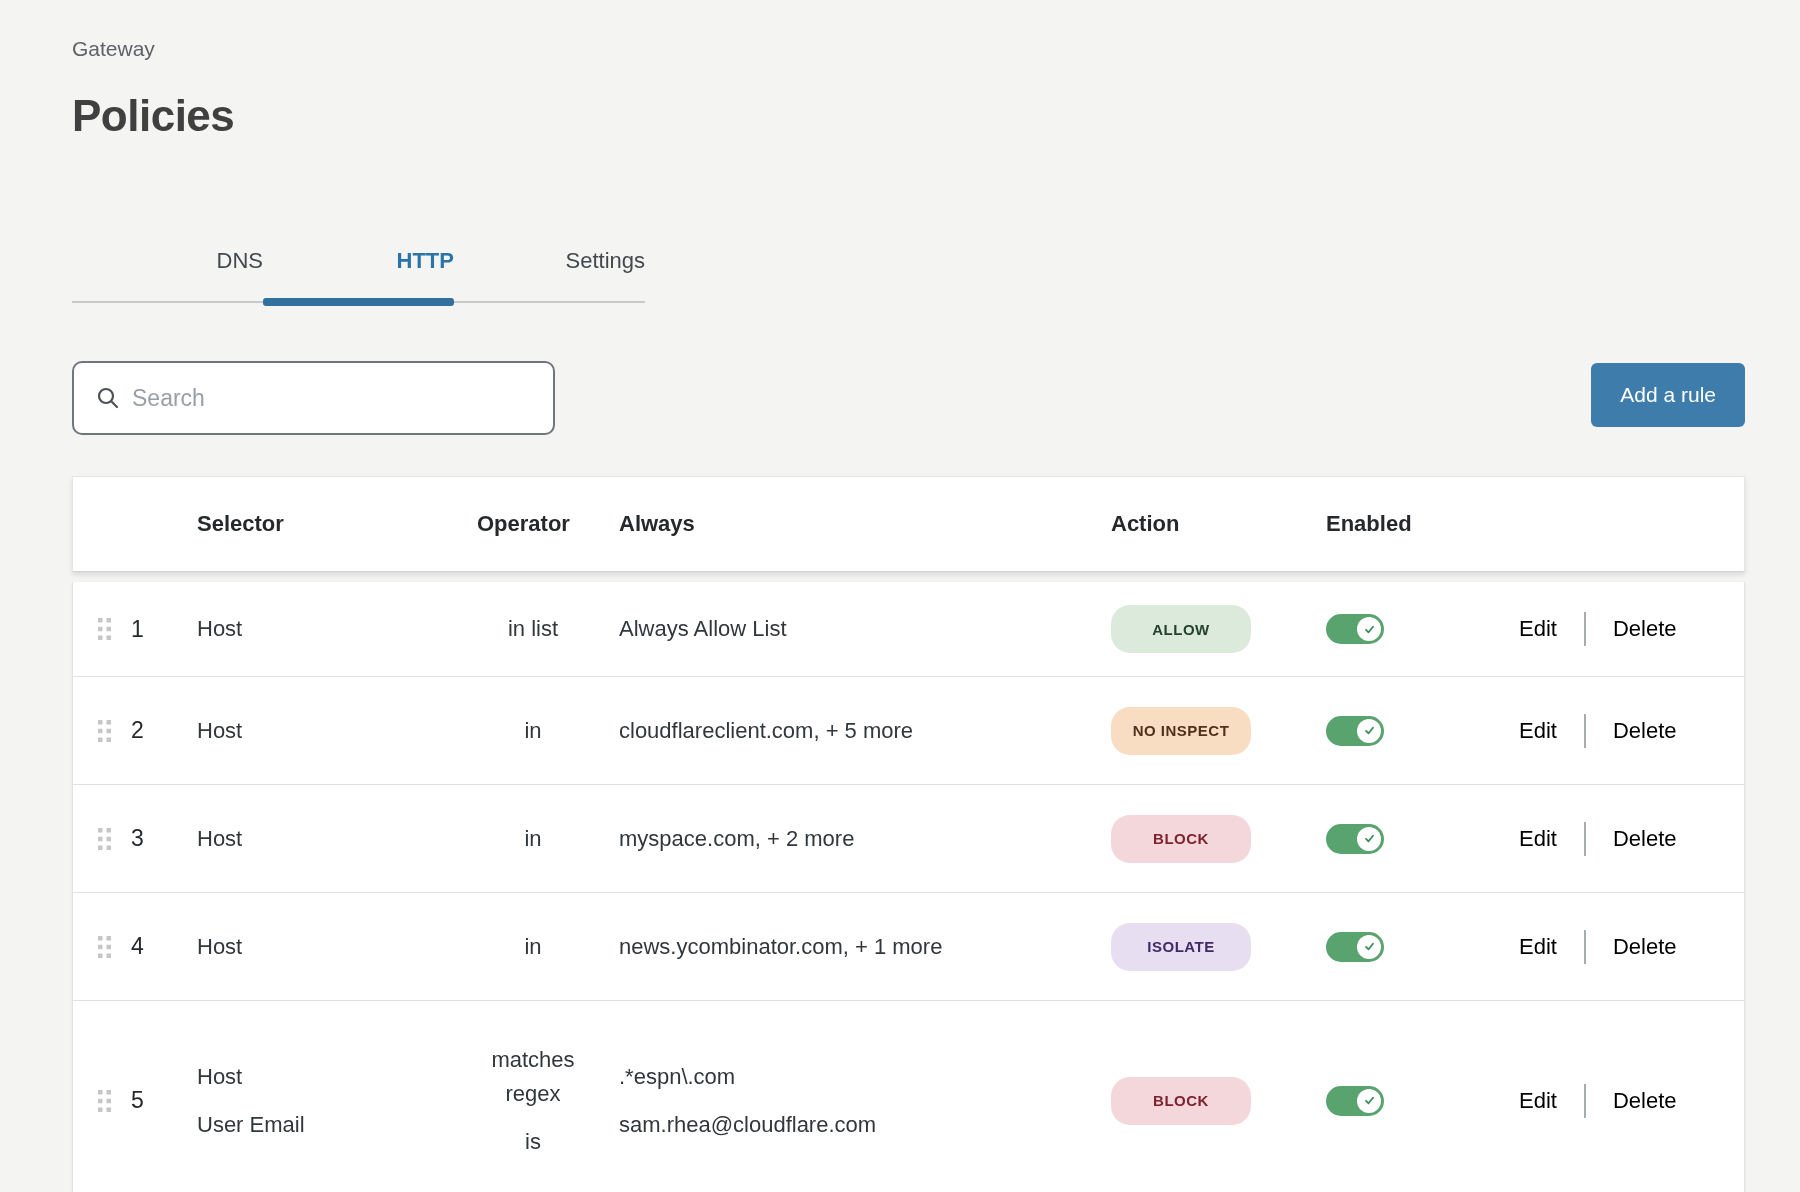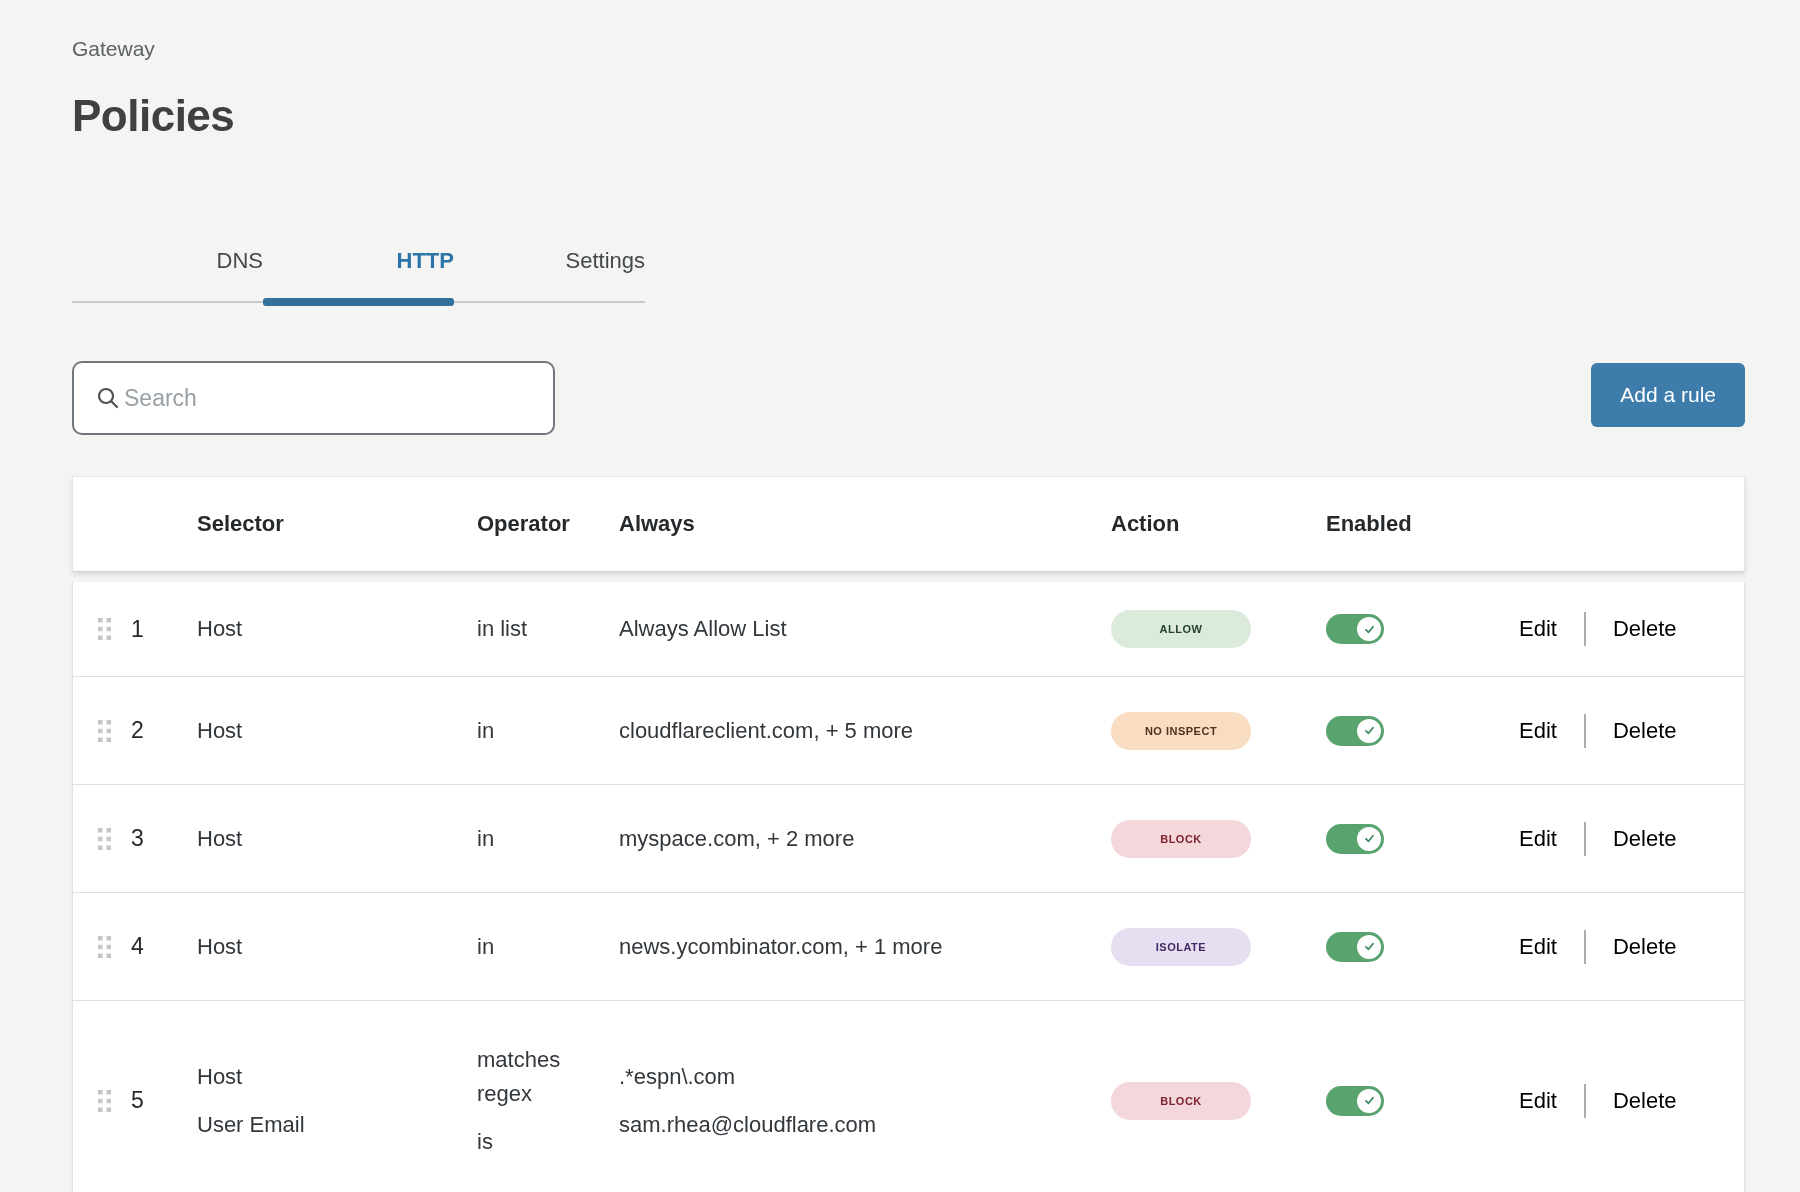--- a/index.html
+++ b/index.html
@@ -20,43 +20,43 @@
   .tab-row { display:flex; }
   .tab { width:191px; text-align:right; font-size:22px; line-height:28px; color:#43484c; cursor:pointer; }
   .tab.active { color:#2a74a8; font-weight:700; }
   .tab-track { margin-top:26px; height:2px; background:#c7c9ca; position:relative; }
   .tab-active-bar { position:absolute; left:191px; bottom:-3px; width:191px; height:8px; border-radius:3px; background:#32709e; }
 
   
   .toolbar { margin-top:58px; width:1673px; display:flex; justify-content:space-between; align-items:flex-start; }
   .search-box { width:483px; height:74px; background:#fff; border:2px solid #6f767c; border-radius:10px; display:flex; align-items:center; padding:0 20px 0 22px; }
   .search-box svg { flex:0 0 auto; }
-  .search-input { flex:1; border:none; outline:none; margin-left:4px; font-family:"Liberation Sans", sans-serif; font-size:23px; color:#32373c; background:transparent; }
+  .search-input { flex:1; border:none; outline:none; margin-left:12px; font-family:"Liberation Sans", sans-serif; font-size:23px; color:#32373c; background:transparent; }
   .search-input::placeholder { color:#99a0a5; }
   .add-rule-btn { margin-top:2px; height:64px; padding:0 29px; background:#3e7cab; color:#fff; border:none; border-radius:6px; font-family:"Liberation Sans", sans-serif; font-size:21px; font-weight:500; cursor:pointer; }
 
   
   .table { margin-top:41px; width:1673px; }
   .grid { display:grid; grid-template-columns:34px 66px 280px 142px 492px 215px 193px 1fr; padding-left:24px; align-items:center; }
   .thead { background:#fff; height:96px; border:1px solid #e6e6e5; border-bottom:1px solid #d2d2d2; box-shadow:0 3px 5px rgba(0,0,0,0.10); font-weight:700; font-size:22px; color:#26292c; }
   .tbody { margin-top:10px; background:#fff; border-left:1px solid #e2e2e1; border-right:1px solid #e2e2e1; box-shadow:0 1px 3px rgba(0,0,0,0.06); }
   .row { height:108px; }
   .row:nth-child(1) { height:94px; }
   .row:nth-child(5) { height:200px; }
   .row + .row { border-top:1px solid #e0e0e0; }
 
   .cell { font-size:22px; color:#32373c; }
   .cell .entry { line-height:34px; }
   .cell .entry + .entry { margin-top:14px; }
-  .cell.operator { padding-right:30px; }
+  .cell.operator { padding-right:30px;text-align:center; }
   .num { font-size:23px; color:#26292c; }
   .drag { display:flex; align-items:center; cursor:grab; }
 
   
-  .badge { width:140px; height:38px; border-radius:19px; display:flex; align-items:center; justify-content:center; font-size:11px; font-weight:700; letter-spacing:0.5px; }
+  .badge { width:140px; height:48px; border-radius:19px; display:flex; align-items:center; justify-content:center; font-size:15px; font-weight:700; letter-spacing:0.5px; }
   .badge.allow      { background:#dceadb; color:#25422c; }
   .badge.no-inspect { background:#f8ddc3; color:#50301a; }
   .badge.block      { background:#f4d7da; color:#7d2230; }
   .badge.isolate    { background:#e7def2; color:#3f2a66; }
 
   
   .toggle { width:58px; height:30px; border-radius:15px; background:#c3c7c9; position:relative; cursor:pointer; }
   .toggle.on { background:#58a36e; }
   .knob { position:absolute; top:3px; right:3px; width:24px; height:24px; border-radius:50%; background:#fff; display:flex; align-items:center; justify-content:center; }
 

